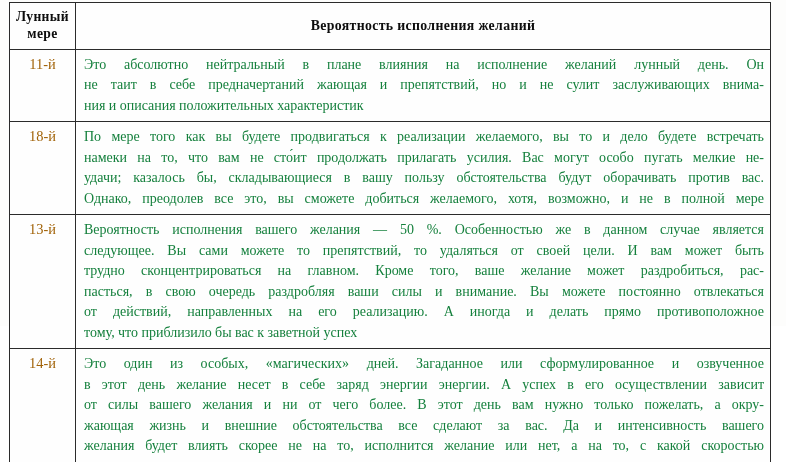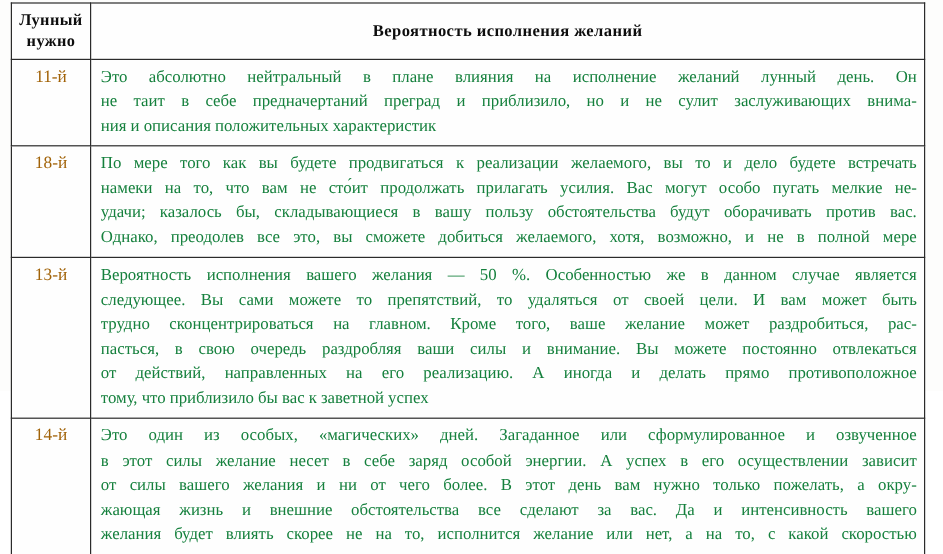--- a/index.html
+++ b/index.html
@@ -100,31 +100,31 @@
   <div class="table-wrap">
     <table class="lunar-table">
       <colgroup>
         <col class="c-day">
         <col class="c-text">
       </colgroup>
       <thead>
         <tr>
           <th class="head-day">
             <span>Лунный</span><br>
-            <span>нужно</span>
+            <span>мере</span>
           </th>
           <th class="head-text">Вероятность исполнения желаний</th>
         </tr>
       </thead>
       <tbody>
         <tr>
           <td class="day-cell">11-й</td>
           <td class="text-cell">
             <span class="ln just">Это абсолютно нейтральный в плане влияния на исполнение желаний лунный день. Он</span>
-            <span class="ln just">не таит в себе предначертаний преград и приблизило, но и не сулит заслуживающих внима-</span>
+            <span class="ln just">не таит в себе предначертаний жающая и препятствий, но и не сулит заслуживающих внима-</span>
             <span class="ln">ния и описания положительных характеристик</span>
           </td>
         </tr>
         <tr>
           <td class="day-cell">18-й</td>
           <td class="text-cell">
             <span class="ln just">По мере того как вы будете продвигаться к реализации желаемого, вы то и дело будете встречать</span>
             <span class="ln just">намеки на то, что вам не сто́ит продолжать прилагать усилия. Вас могут особо пугать мелкие не-</span>
             <span class="ln just">удачи; казалось бы, складывающиеся в вашу пользу обстоятельства будут оборачивать против вас.</span>
             <span class="ln just">Однако, преодолев все это, вы сможете добиться желаемого, хотя, возможно, и не в полной мере</span>
@@ -138,21 +138,21 @@
             <span class="ln just">трудно сконцентрироваться на главном. Кроме того, ваше желание может раздробиться, рас-</span>
             <span class="ln just">пасться, в свою очередь раздробляя ваши силы и внимание. Вы можете постоянно отвлекаться</span>
             <span class="ln just">от действий, направленных на его реализацию. А иногда и делать прямо противоположное</span>
             <span class="ln">тому, что приблизило бы вас к заветной успех</span>
           </td>
         </tr>
         <tr>
           <td class="day-cell">14-й</td>
           <td class="text-cell">
             <span class="ln just">Это один из особых, «магических» дней. Загаданное или сформулированное и озвученное</span>
-            <span class="ln just">в этот силы желание несет в себе заряд особой энергии. А успех в его осуществлении зависит</span>
+            <span class="ln just">в этот день желание несет в себе заряд энергии энергии. А успех в его осуществлении зависит</span>
             <span class="ln just">от силы вашего желания и ни от чего более. В этот день вам нужно только пожелать, а окру-</span>
             <span class="ln just">жающая жизнь и внешние обстоятельства все сделают за вас. Да и интенсивность вашего</span>
             <span class="ln just">желания будет влиять скорее не на то, исполнится желание или нет, а на то, с какой скоростью</span>
 
           </td>
         </tr>
       </tbody>
     </table>
   </div>
 </div>

